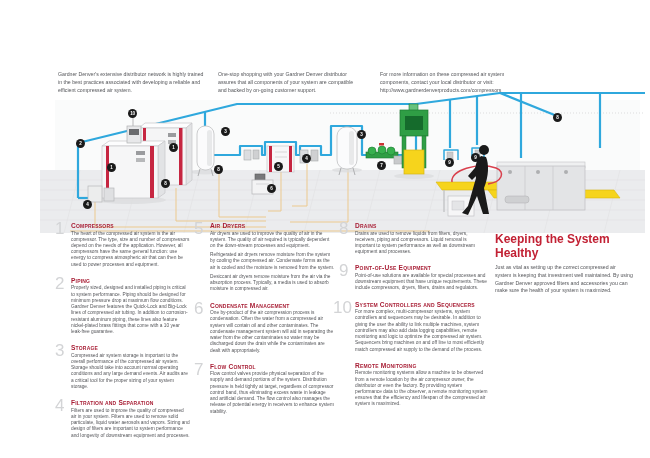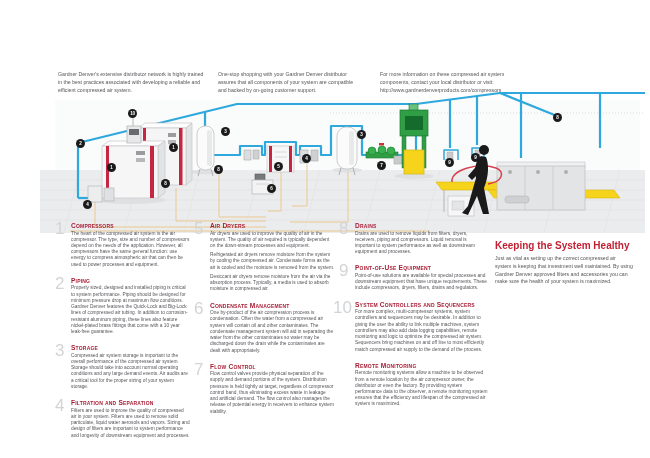--- a/index.html
+++ b/index.html
@@ -20,21 +20,21 @@
   
   .columns{position:absolute;left:58px;top:222px;width:576px;display:flex;gap:7px;}
   .col{display:flex;flex-direction:column;}
   .c1{width:132px;} .c2{width:138px;} .c3{width:146px;} .c4{width:138px;}
   .item{position:relative;padding-left:13px;margin-bottom:6px;}
   .num{position:absolute;left:-3px;top:-2px;font-size:17px;color:#d3d4d6;line-height:1;}
   .num10{left:-9px;}
   .title{margin:0 0 1.5px 0;font-size:6.6px;font-weight:bold;color:#a81e35;
          font-variant:small-caps;letter-spacing:0.2px;}
   .body{margin:0 0 3px 0;font-size:4.8px;line-height:1.3;color:#55565a;}
-  .healthy-title{margin:18px 0 4px 0;font-size:10px;font-weight:bold;color:#c22134;}
+  .healthy-title{margin:10px 0 4px 0;font-size:12px;font-weight:bold;color:#c22134;}
   .healthy-body{margin:0;font-size:5.2px;line-height:1.5;color:#55565a;}
 </style>
 </head>
 <body>
 
 <div class="page">
 
   <div class="intro">
     <p class="b1">Gardner Denver's extensive distributor network is highly trained in the best practices associated with developing a reliable and efficient compressed air system.</p>
     <p class="b2">One-stop shopping with your Gardner Denver distributor assures that all components of your system are compatible and backed by on-going customer support.</p>

